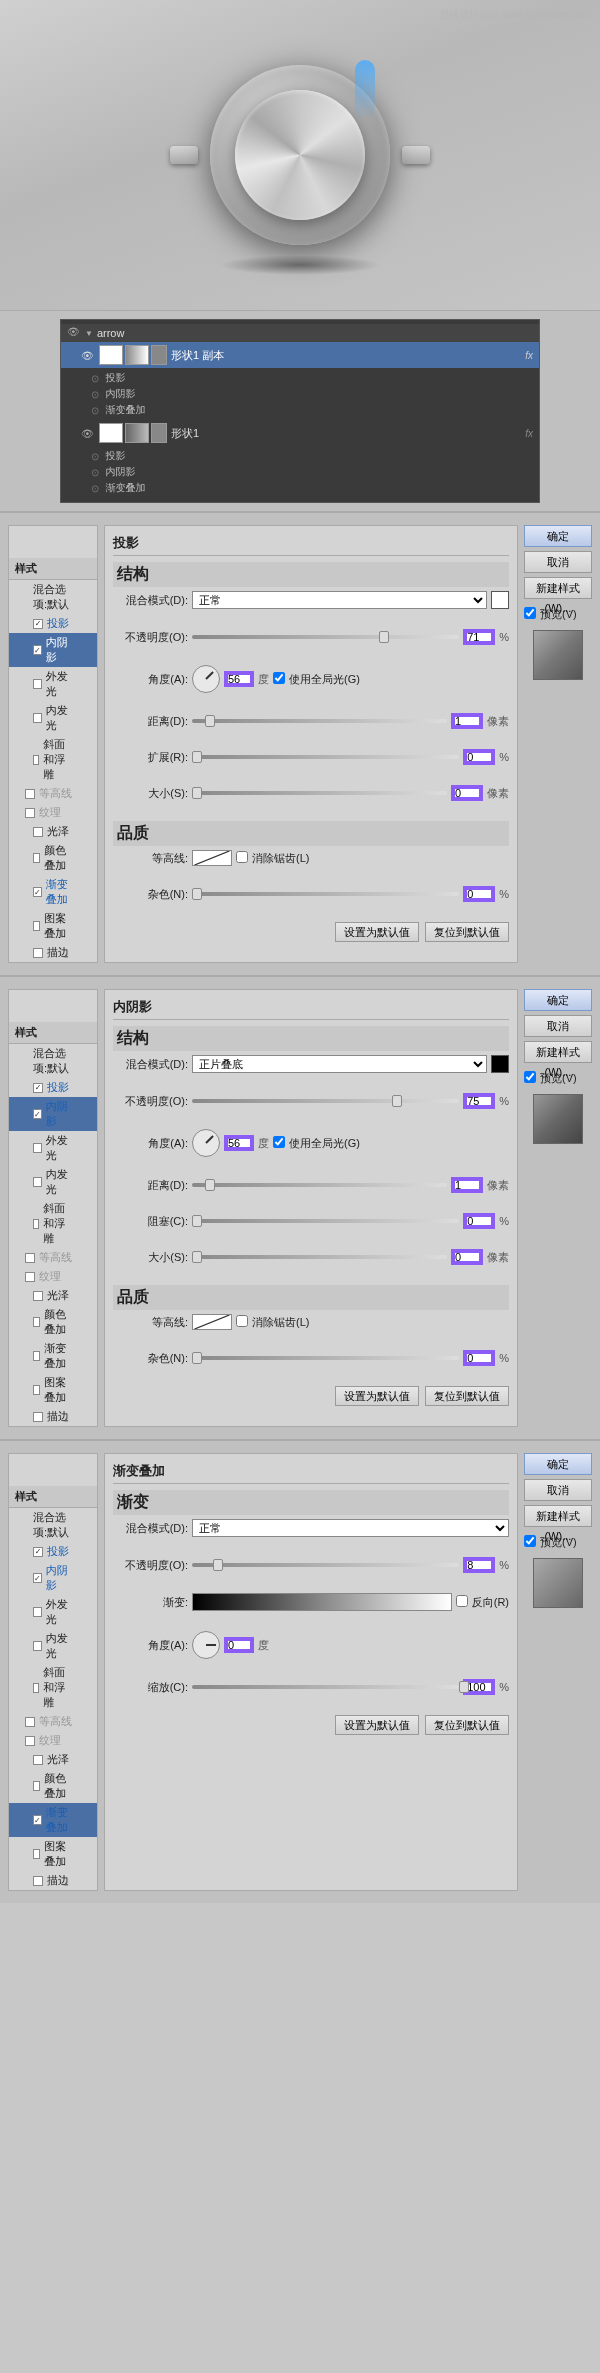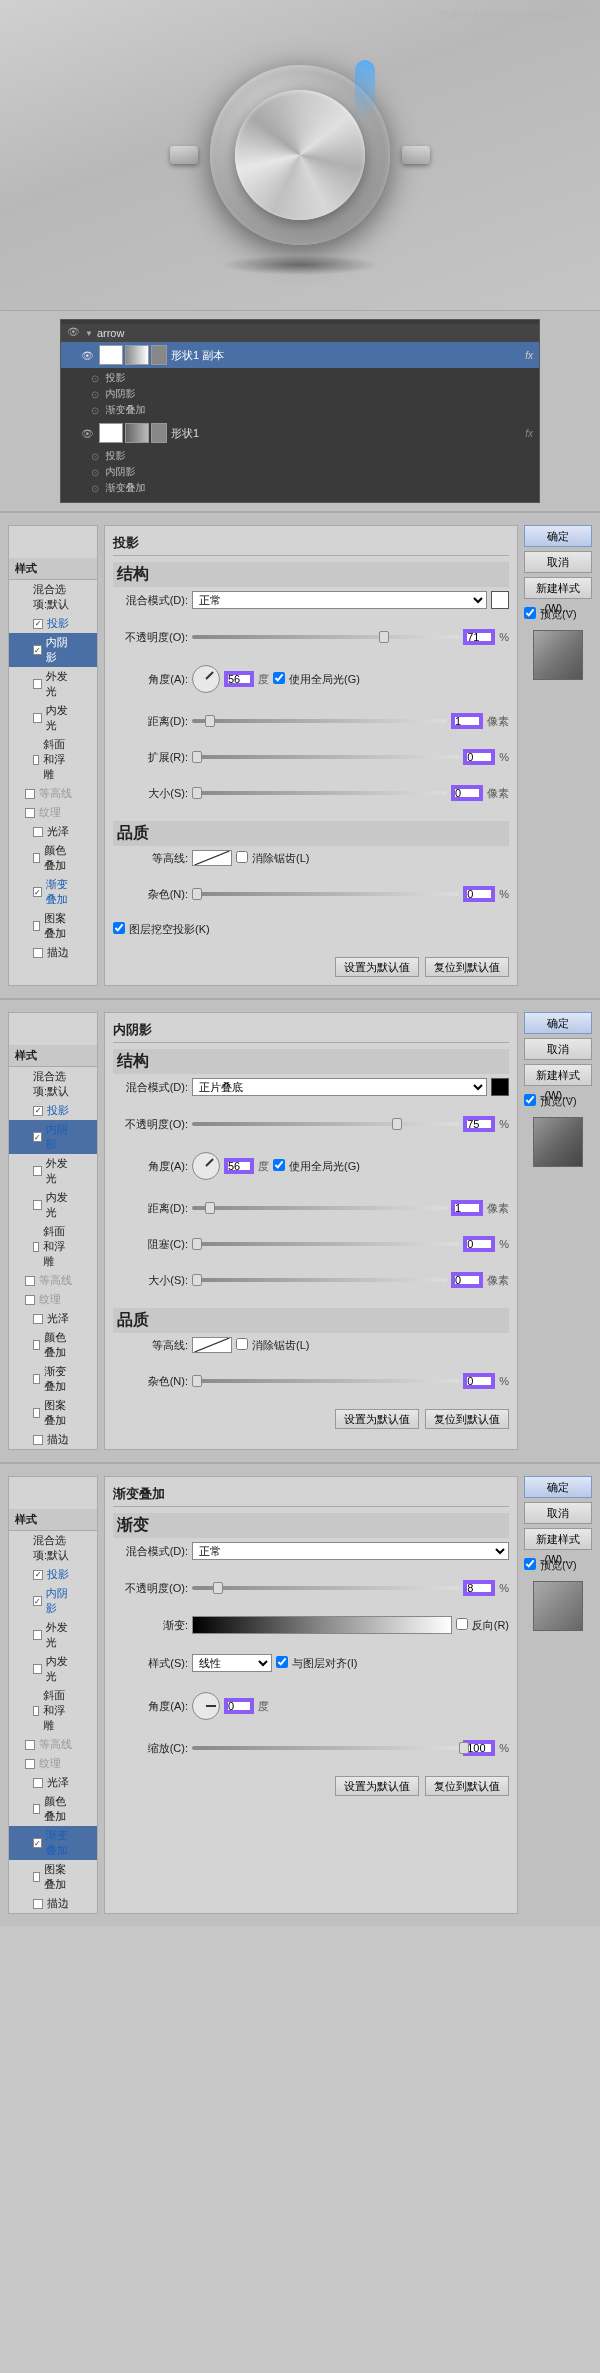--- a/index.html
+++ b/index.html
@@ -665,26 +665,20 @@
         <span class="form-label">杂色(N):</span>
         <div class="form-slider-container">
           <div class="form-slider">
             <div class="form-slider-thumb" style="left:0%;"></div>
           </div>
         </div>
         <input class="form-input-small" value="0" style="">
         <span class="form-input-unit">%</span>
       </div>
 
-      <div class="form-row">
-        <div class="checkbox-row">
-          <input type="checkbox" class="checkbox-native" checked="" style="">
-          <span>图层挖空投影(K)</span>
-        </div>
-      </div>
 
       <div class="bottom-buttons-row">
         <button class="small-btn">设置为默认值</button>
         <button class="small-btn">复位到默认值</button>
       </div>
     </div>
 
     <div class="dialog-buttons">
       <button class="btn btn-primary">确定</button>
       <button class="btn">取消</button>
@@ -962,30 +956,20 @@
 
       <div class="form-row">
         <span class="form-label">渐变:</span>
         <div style="flex:1;height:18px;background:linear-gradient(to right,#000,#888,#fff);border:1px solid #888;"></div>
         <div class="checkbox-row">
           <input type="checkbox" class="checkbox-native" style="">
           <span>反向(R)</span>
         </div>
       </div>
 
-      <div class="form-row">
-        <span class="form-label">样式(S):</span>
-        <select class="form-select" style="max-width:80px;">
-          <option>线性</option>
-        </select>
-        <div class="checkbox-row">
-          <input type="checkbox" class="checkbox-native" checked="" style="">
-          <span>与图层对齐(I)</span>
-        </div>
-      </div>
 
       <div class="form-row">
         <span class="form-label">角度(A):</span>
         <div class="angle-circle">
           <div class="angle-hand" style="transform:translateY(-50%) rotate(0deg);"></div>
         </div>
         <input class="form-input-small" value="0" style="width: 30px;">
         <span class="form-input-unit">度</span>
       </div>
 

